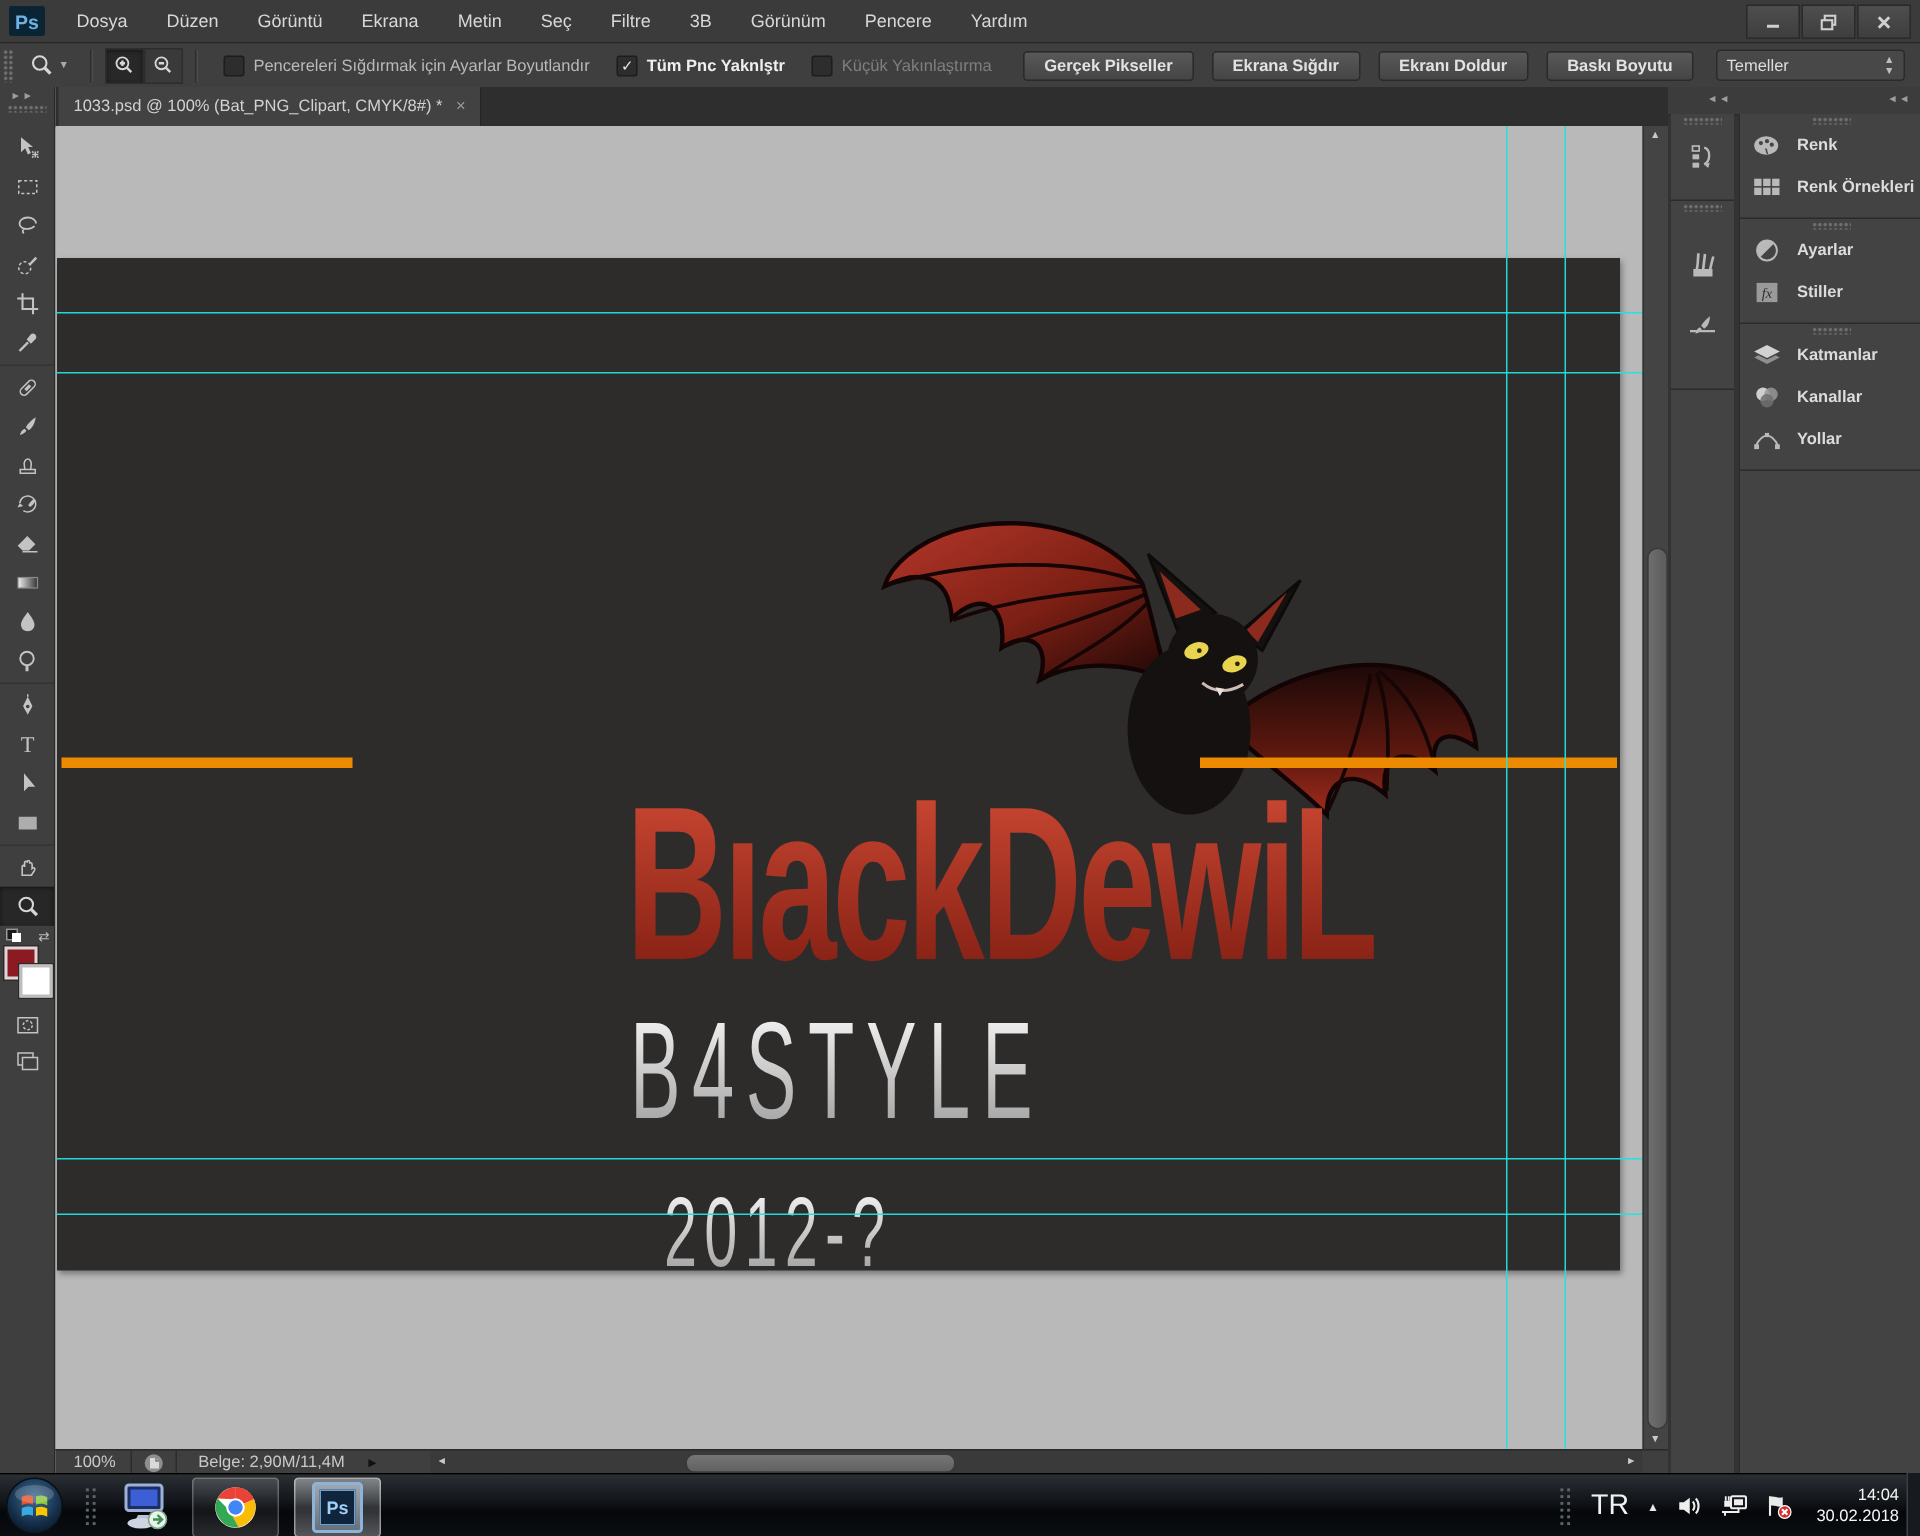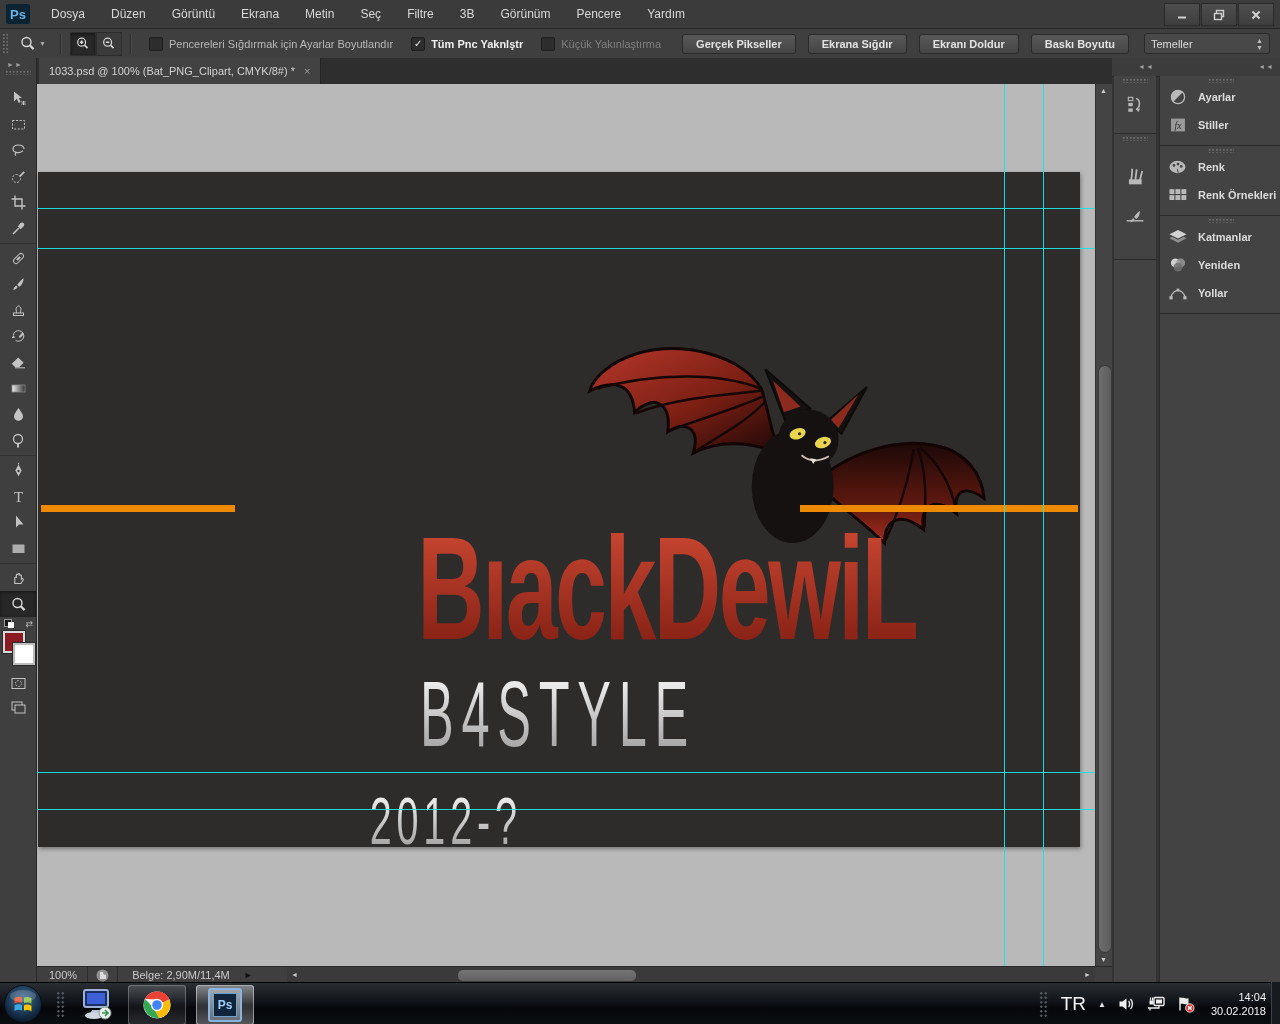--- a/index.html
+++ b/index.html
@@ -73,21 +73,21 @@
   .brand{position:absolute;left:239px;top:344px;width:500px;text-align:center;white-space:nowrap;}
   .brand span{display:inline-block;font-size:146px;line-height:1;font-weight:bold;letter-spacing:-4px;
     transform:scaleX(.64);transform-origin:center;
     background:linear-gradient(var(--brand_top),var(--brand_bottom));
     -webkit-background-clip:text;background-clip:text;color:transparent;}
   .subtitle{position:absolute;left:269px;top:496px;width:400px;text-align:center;white-space:nowrap;}
   .subtitle span{display:inline-block;font-size:92px;line-height:1;letter-spacing:14px;
     transform:scaleX(.55);transform-origin:center;
     background:linear-gradient(var(--subtitle_top),var(--subtitle_bottom));
     -webkit-background-clip:text;background-clip:text;color:transparent;}
-  .years{position:absolute;left:281px;top:616px;width:400px;white-space:nowrap;}
+  .years{position:absolute;left:281px;top:616px;width:400px;text-align:center;white-space:nowrap;}
   .years span{display:inline-block;font-size:66px;line-height:1;letter-spacing:8px;
     transform:scaleX(.6);transform-origin:center;
     background:linear-gradient(var(--subtitle_top),var(--subtitle_bottom));
     -webkit-background-clip:text;background-clip:text;color:transparent;}
   .bat{position:absolute;left:538px;top:166px;width:410px;height:215px;}
   .vscroll{position:absolute;left:1058px;top:0;width:17px;height:882px;background:#444;border-left:1px solid #333;}
   .vscroll .up{position:absolute;left:4px;top:3px;color:#c9c9c9;font-size:7px;}
   .vscroll .down{position:absolute;left:4px;bottom:3px;color:#c9c9c9;font-size:7px;}
   .vthumb{position:absolute;left:2px;top:281px;width:12px;height:586px;background:linear-gradient(90deg,#6e6e6e,#5c5c5c);border-radius:7px;border:1px solid #3a3a3a;}
   .status-row{position:absolute;left:0;top:908px;width:1075px;height:16px;background:#3f3f3f;
@@ -634,66 +634,66 @@
             </svg>
           </div>
       </div>
     </div>
     <div class="panel-list">
       <div class="panel-group">
         <div class="hgrip"></div>
         <div>
           <div class="panel-item">
             <svg width="20" height="16" viewBox="0 0 18 15">
+                <use href="#p-color"></use>
+              </svg>
+            <span class="lbl">Renk</span>
+          </div>
+
+          <div class="panel-item">
+            <svg width="20" height="16" viewBox="0 0 18 15">
+                <use href="#p-swatches"></use>
+              </svg>
+            <span class="lbl">Renk Örnekleri</span>
+          </div>
+        </div>
+      </div>
+      <div class="panel-group">
+        <div class="hgrip"></div>
+        <div>
+          <div class="panel-item">
+            <svg width="20" height="16" viewBox="0 0 18 15">
                 <use href="#p-adjust"></use>
               </svg>
             <span class="lbl">Ayarlar</span>
           </div>
 
           <div class="panel-item">
             <svg width="20" height="16" viewBox="0 0 18 15">
                 <use href="#p-styles"></use>
               </svg>
             <span class="lbl">Stiller</span>
-          </div>
-        </div>
-      </div>
-      <div class="panel-group">
-        <div class="hgrip"></div>
-        <div>
-          <div class="panel-item">
-            <svg width="20" height="16" viewBox="0 0 18 15">
-                <use href="#p-color"></use>
-              </svg>
-            <span class="lbl">Renk</span>
-          </div>
-
-          <div class="panel-item">
-            <svg width="20" height="16" viewBox="0 0 18 15">
-                <use href="#p-swatches"></use>
-              </svg>
-            <span class="lbl">Renk Örnekleri</span>
           </div>
         </div>
       </div>
       <div class="panel-group">
         <div class="hgrip"></div>
         <div>
           <div class="panel-item">
             <svg width="20" height="16" viewBox="0 0 18 15">
                 <use href="#p-layers"></use>
               </svg>
             <span class="lbl">Katmanlar</span>
           </div>
 
           <div class="panel-item">
             <svg width="20" height="16" viewBox="0 0 18 15">
                 <use href="#p-channels"></use>
               </svg>
-            <span class="lbl">Yeniden</span>
+            <span class="lbl">Kanallar</span>
           </div>
 
           <div class="panel-item">
             <svg width="20" height="16" viewBox="0 0 18 15">
                 <use href="#p-paths"></use>
               </svg>
             <span class="lbl">Yollar</span>
           </div>
         </div>
       </div>

